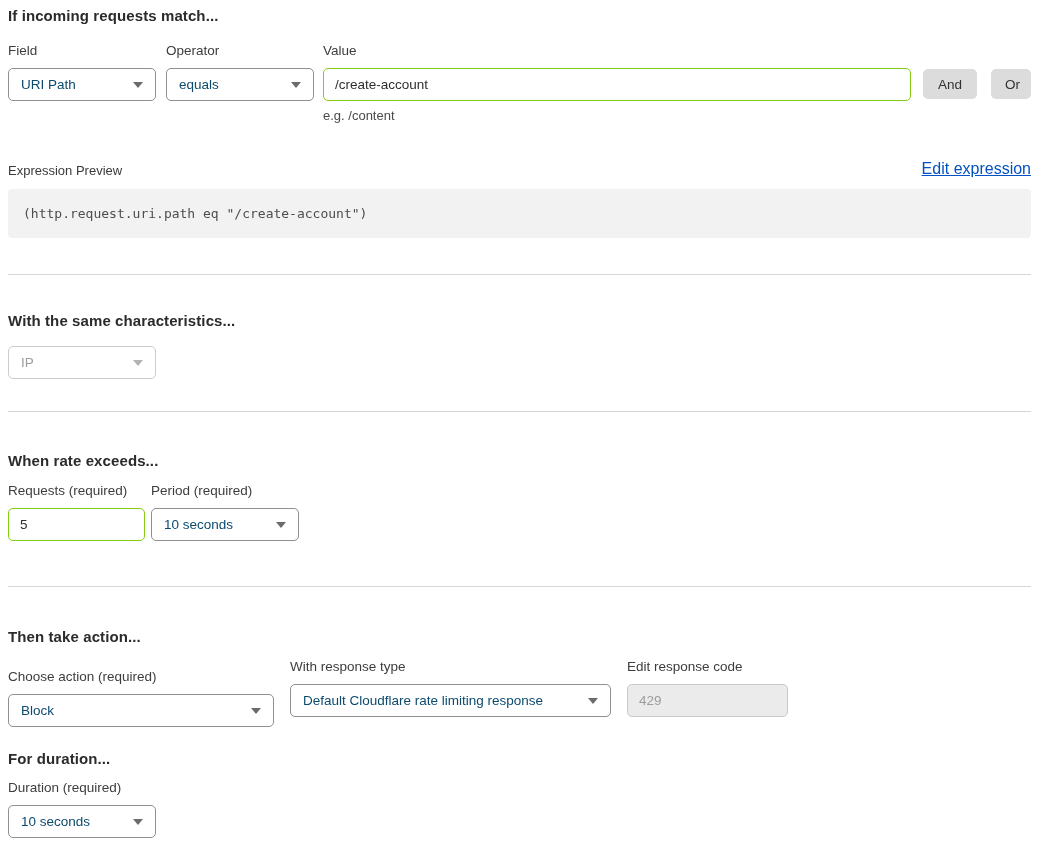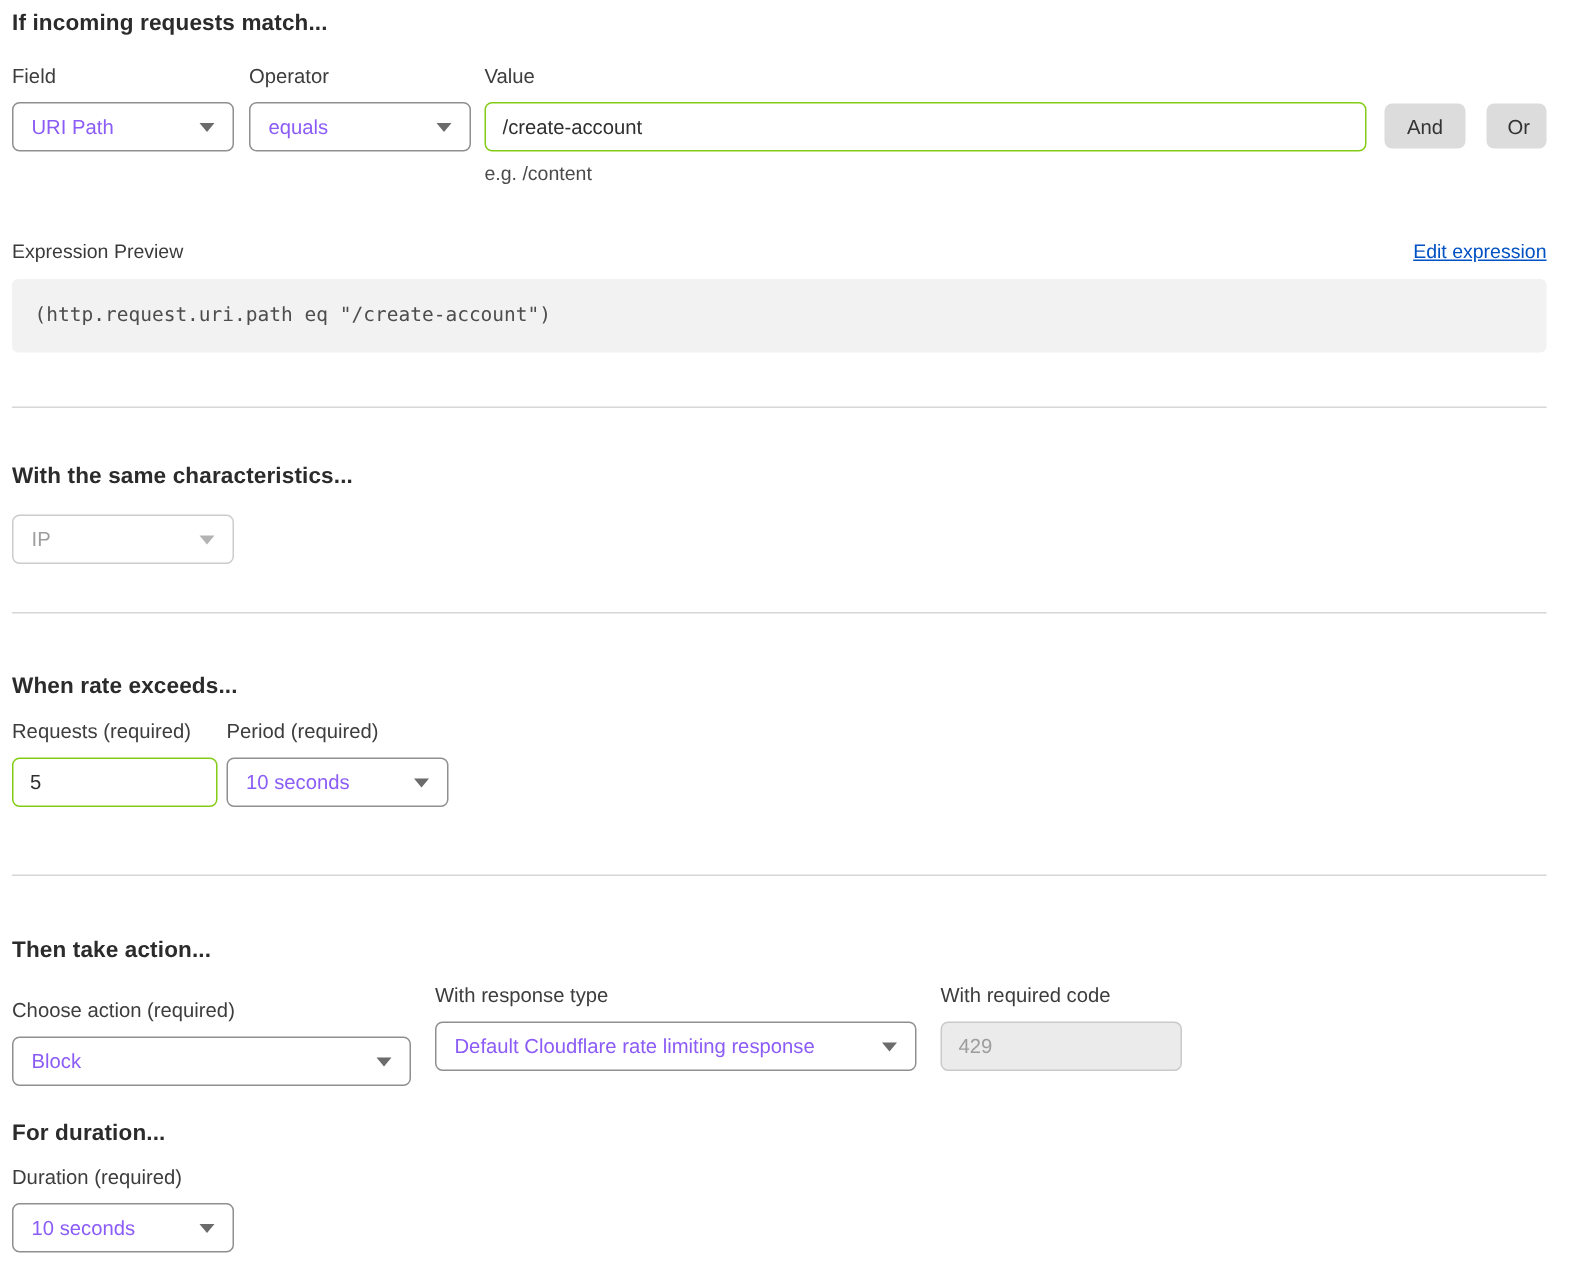--- a/index.html
+++ b/index.html
@@ -21,21 +21,21 @@
     font-size: 13.5px; color: #3d3d3d; line-height: 15px;
     display: block; margin-bottom: 10px;
   }
 
   .row { display: flex; align-items: flex-start; }
 
   .select {
     height: 33px; background: #ffffff;
     border: 1px solid #8f8f8f; border-radius: 5px;
     display: flex; align-items: center; justify-content: space-between;
-    padding: 0 12px; font-size: 13.5px; color: #8b5cf6;
+    padding: 0 12px; font-size: 13.5px; color: #0c4a6e;
     cursor: pointer; white-space: nowrap;
   }
   .caret {
     width: 0; height: 0; flex: 0 0 auto; margin-left: 10px;
     border-left: 5px solid transparent; border-right: 5px solid transparent;
     border-top: 6px solid #6b6b6b;
   }
   .select.disabled { border-color: #cccccc; color: #9e9e9e; cursor: default; }
   .select.disabled .caret { border-top-color: #b3b3b3; }
 
@@ -53,21 +53,21 @@
     height: 30px; padding: 0 14px; border: none; border-radius: 5px;
     background: #dcdcdc; color: #333333; font-size: 13.5px;
     font-family: Liberation Sans, sans-serif;
     cursor: pointer;
   }
 
   .helper { font-size: 13px; color: #4a4a4a; margin-top: 7px; }
 
   .preview-head { display: flex; justify-content: space-between; align-items: flex-end; margin-top: 37px; }
   .preview-label { font-size: 13px; color: #3a3a3a; }
-  a.edit-link { font-size: 13px; color: #0051c3; text-decoration: underline; cursor: pointer; }
+  a.edit-link { font-size: 16px; color: #0051c3; text-decoration: underline; cursor: pointer; }
 
   .code-box {
     margin-top: 11px; height: 49px; background: #f2f2f2; border-radius: 4px;
     display: flex; align-items: center; padding: 0 15px;
     font-family: "DejaVu Sans Mono", "Liberation Mono", monospace;
     font-size: 13px; color: #4d4d4d;
   }
 
   .divider { border: none; border-top: 1px solid #d6d6d6; height: 0; }
 
@@ -181,21 +181,21 @@
       </div>
     </div>
     <div class="col-resptype">
       <span class="field-label">With response type</span>
       <div class="select">
         <span>Default Cloudflare rate limiting response</span>
         <span class="caret"></span>
       </div>
     </div>
     <div class="col-respcode">
-      <span class="field-label">With required code</span>
+      <span class="field-label">Edit response code</span>
       <input class="text-input" type="text" disabled="" value="429" style="">
     </div>
   </div>
 
   <h2 class="section-title title-5">For duration...</h2>
   <div class="col-duration">
     <span class="field-label">Duration (required)</span>
     <div class="select">
       <span>10 seconds</span>
       <span class="caret"></span>

